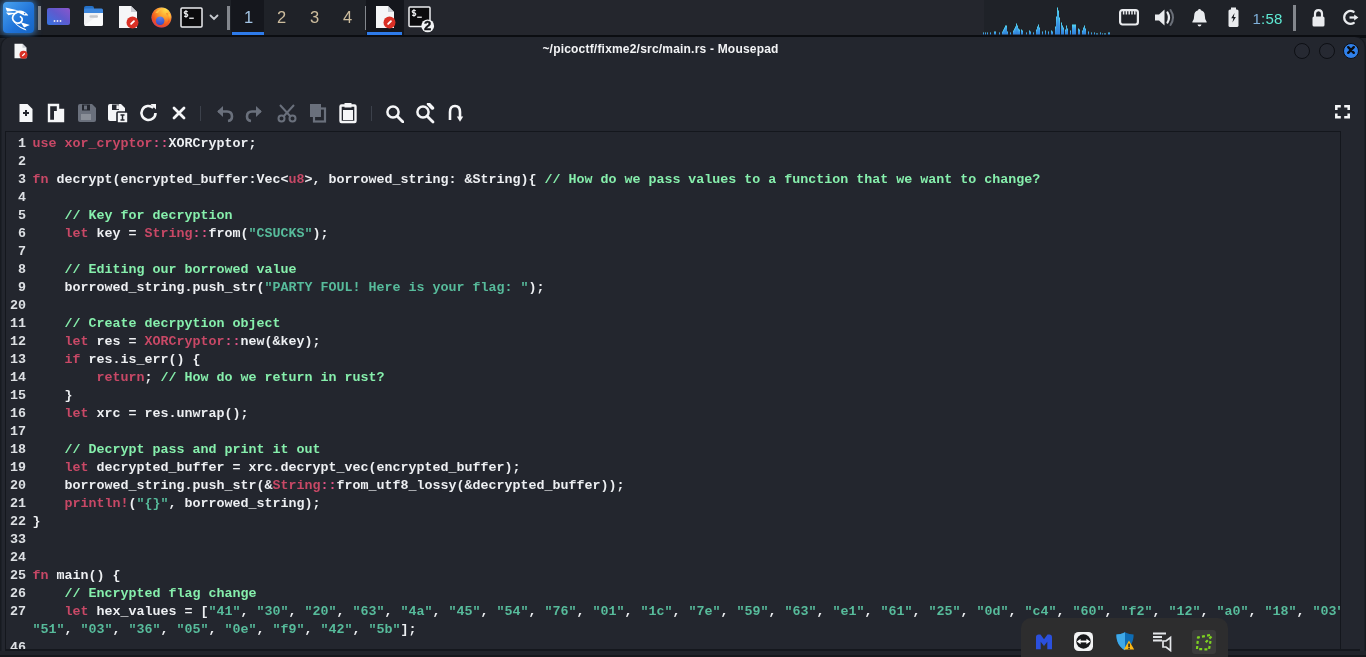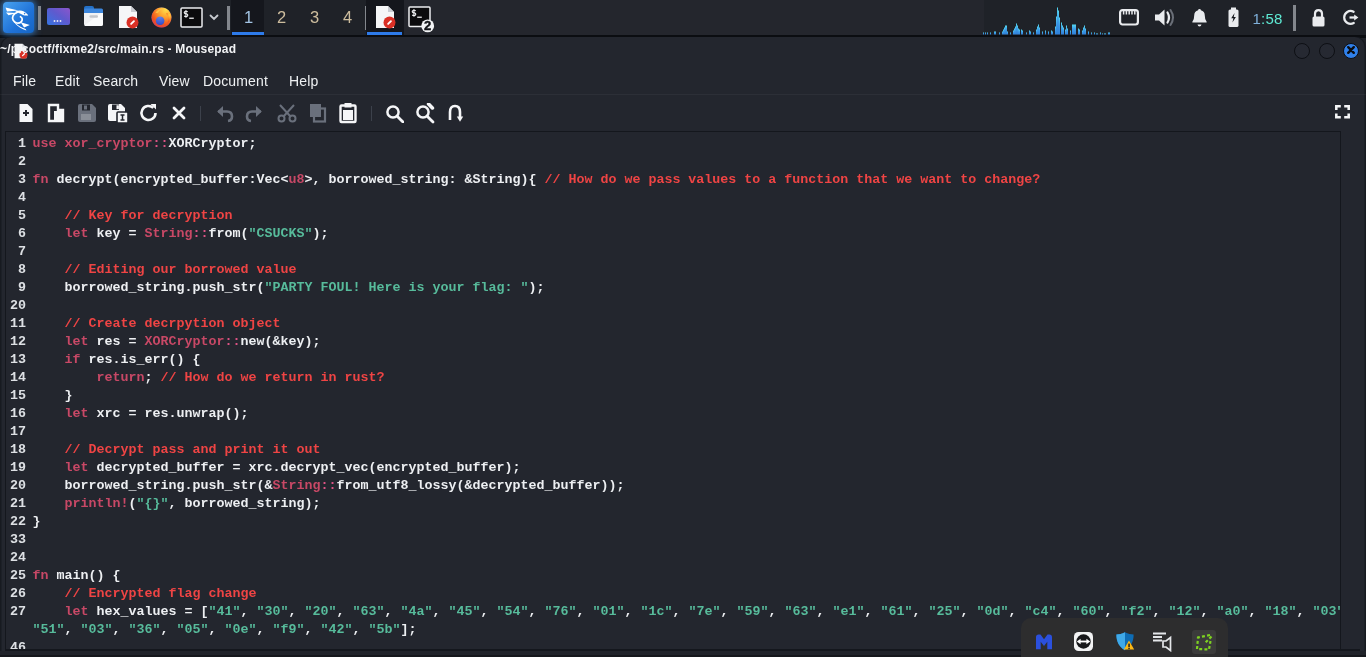--- a/index.html
+++ b/index.html
@@ -1,30 +1,30 @@
 <!DOCTYPE html>
 <html><head><meta charset="utf-8"><style>
 *{margin:0;padding:0;box-sizing:border-box}
 html,body{width:1366px;height:657px;overflow:hidden;background:#1f2228;font-family:"Liberation Sans",sans-serif}
 #panel{position:absolute;left:0;top:0;width:1366px;height:37px;background:#1f2228}
 .psep{position:absolute;top:7px;width:2.5px;height:23px;background:#83878d}
 #window{position:absolute;left:0;top:37px;width:1366px;height:620px;background:#23262e;border-radius:10px 10px 0 0;box-shadow:inset 1.5px 0 0 #171a20,inset -1.5px 0 0 #171a20}
 #titlebar{position:absolute;left:0;top:0;width:100%;height:27px}
-#title{position:absolute;top:5px;left:0;width:1321px;text-align:left;font:bold 12px "Liberation Sans",sans-serif;color:#f2f3f5;letter-spacing:.2px}
+#title{position:absolute;top:5px;left:0;width:1321px;text-align:center;font:bold 12px "Liberation Sans",sans-serif;color:#f2f3f5;letter-spacing:.2px}
 .wbtn{position:absolute;top:5.5px;width:16px;height:16px;border-radius:50%;background:#262932;border:1.5px solid #0d0f14}
 #menubar{position:absolute;left:0;top:27px;width:100%;height:31px;box-shadow:inset 0 -1px 0 rgba(255,255,255,.045)}
 .menu{position:absolute;top:8.5px;font:14px "Liberation Sans",sans-serif;color:#eef0f2;letter-spacing:.15px}
 #toolbar{position:absolute;left:0;top:58px;width:100%;height:36px}
 .tsep{position:absolute;top:11px;width:1px;height:15px;background:#3c414b}
 #editor{position:absolute;left:5px;top:94px;width:1336px;height:519px;background:#23262e;border:1px solid #14171d;border-bottom:none;overflow:hidden}
 #botborder{position:absolute;left:5px;top:612px;width:1355px;height:2px;background:#14171d}
 #belowin{position:absolute;left:0px;top:614px;width:1366px;height:6px;background:#20232a}
 pre.code{position:absolute;left:0;top:2.5px;font:bold 13.333px "Liberation Mono",monospace;line-height:18px;color:#edeff2;white-space:pre}
 span.ln{display:inline-block;width:26.5px;padding-right:6.5px;text-align:right;color:#dde0e4}
-.k{color:#c84866}.p{color:#dd5385}.c{color:#ef4444}.s{color:#57bb9b}
+.k{color:#c84866}.p{color:#dd5385}.c{color:#86efac}.s{color:#57bb9b}
 #tray{position:absolute;left:1021px;top:618px;width:207px;height:39px;background:#2d2d2e;border-radius:10px 10px 0 0}
 .tico{position:absolute;top:6px}
 </style></head><body>
 <div id="panel">
     <div style="position:absolute;left:404px;top:0;width:580px;height:35px;background:#24262d"></div>
     <div style="position:absolute;left:0;top:35px;width:1366px;height:2.5px;background:#0b0d11"></div>
     <div style="position:absolute;left:3px;top:2px;width:31px;height:31px;border-radius:3.5px;background:linear-gradient(135deg,#4aa3ef 0%,#1f72d8 60%,#1565c4 100%);box-shadow:0 0 7px 1px rgba(60,150,240,.8)">
 <svg width="31" height="31" viewBox="0 0 31 31">
 <path d="M2.5 5.5 L15.5 8.4 L4 9.4 Z" fill="#fff"></path>
 <path d="M3 10.6 L14 10.9 L5.5 13.2 Z" fill="#fff"></path>
@@ -235,28 +235,20 @@
       </svg>
     <div id="title">~/picoctf/fixme2/src/main.rs - Mousepad</div>
     <div class="wbtn" style="left:1294px"></div>
     <div class="wbtn" style="left:1318.5px"></div>
     <div class="wbtn" style="left:1343px;background:#3080ea">
         <svg width="16" height="16" viewBox="0 0 16 16" style="position:absolute;left:-1.5px;top:-1.5px">
           <path d="M5.2 5.2 L10.8 10.8 M10.8 5.2 L5.2 10.8" stroke="#0b0d11" stroke-width="2.4" stroke-linecap="round"></path>
         </svg>
       </div>
   </div>
-  <div id="menubar">
-    <span class="menu" style="left:13px">File</span>
-    <span class="menu" style="left:55px">Edit</span>
-    <span class="menu" style="left:93px">Search</span>
-    <span class="menu" style="left:159px">View</span>
-    <span class="menu" style="left:203px">Document</span>
-    <span class="menu" style="left:289px">Help</span>
-  </div>
   <div id="toolbar">
       <svg style="position:absolute;left:15.0px;top:7.0px" width="18" height="22" viewBox="0 0 18 22">
         <path d="M4.5 2 h8 l5 5 v13 h-13 z" fill="#f5f6f8"></path>
         <path d="M11 8 v6 M8 11 h6" stroke="#23262e" stroke-width="2"></path>
       </svg>
       <svg style="position:absolute;left:45.5px;top:7.0px" width="19" height="22" viewBox="0 0 19 22">
         <path d="M3 3 h9 v5 h5 v11 h-14 z" fill="none" stroke="#f5f6f8" stroke-width="2.4"></path>
         <path d="M8 9 h10 v10 h-10 z" fill="#f5f6f8"></path>
       </svg>
       <svg style="position:absolute;left:76.0px;top:7.0px" width="20" height="22" viewBox="0 0 20 22">

